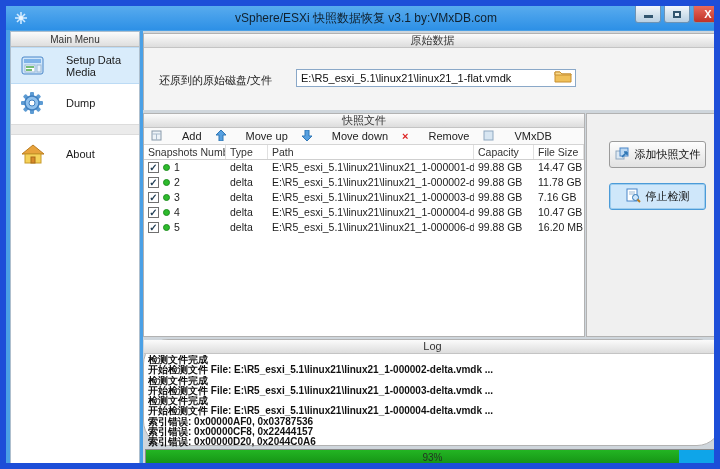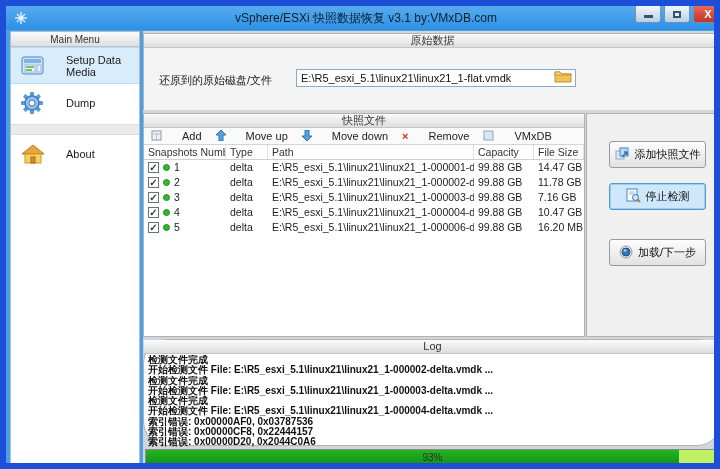--- a/index.html
+++ b/index.html
@@ -72,21 +72,21 @@
   .btn-action.active { background:#cfe7fa; border:1px solid #4b9bd8; box-shadow:0 0 0 1px #9ecdee inset; }
   .btn-add-snap { top:27px; }
   .btn-stop { top:69px; }
   .btn-load { top:125px; }
 
   .group-log { left:0; top:308px; width:579px; height:107px; background:#fff;border-radius:25px; }
   .log-body { padding:1px 4px;font-weight:bold; }
   .log-line { font-size:10px; line-height:10.3px; color:#111; white-space:nowrap; overflow:hidden; }
 
   .progress { position:absolute; left:2px; top:418px; width:575px; height:17px;
-              background:#bef264; border:1px solid #8a8a8a; }
+              background:#0ea5e9; border:1px solid #8a8a8a; }
   .progress .fill { height:100%; background:linear-gradient(#23b523,#149114); }
   .plabel { position:absolute; left:0; right:0; top:0; text-align:center; line-height:15px;
             font-size:10px; color:#243324; }
 </style>
 </head>
 <body>
 
 <div class="window">
 
   <div class="titlebar">
@@ -316,28 +316,20 @@
       <button class="btn-action btn-stop active">
         <span><svg width="15" height="15" viewBox="0 0 15 15">
               <rect x="1" y="1" width="10" height="12" fill="#ffffff" stroke="#4a86c8"></rect>
               <line x1="3" y1="4" x2="9" y2="4" stroke="#9bb8d4"></line>
               <line x1="3" y1="6" x2="9" y2="6" stroke="#9bb8d4"></line>
               <circle cx="9.5" cy="9.5" r="3" fill="#cfe6fa" stroke="#2f76b5"></circle>
               <line x1="11.5" y1="11.5" x2="14" y2="14" stroke="#b97b1f" stroke-width="2"></line>
             </svg></span>
         <span>停止检测</span>
       </button>
-      <button class="btn-action btn-load">
-        <span><svg width="14" height="14" viewBox="0 0 14 14">
-              <circle cx="7" cy="7" r="6" fill="#e8e8e8" stroke="#9a9a9a"></circle>
-              <circle cx="7" cy="7" r="4" fill="#2f76c0" stroke="#1d4f86"></circle>
-              <circle cx="6" cy="5.5" r="1.5" fill="#9cc4ee"></circle>
-            </svg></span>
-        <span>加载/下一步</span>
-      </button>
     </div>
 
     <div class="group group-log">
       <div class="group-header">Log</div>
       <div class="log-body">
 
           <div class="log-line">检测文件完成</div>
 
           <div class="log-line">开始检测文件 File: E:\R5_esxi_5.1\linux21\linux21_1-000002-delta.vmdk ...</div>
 

